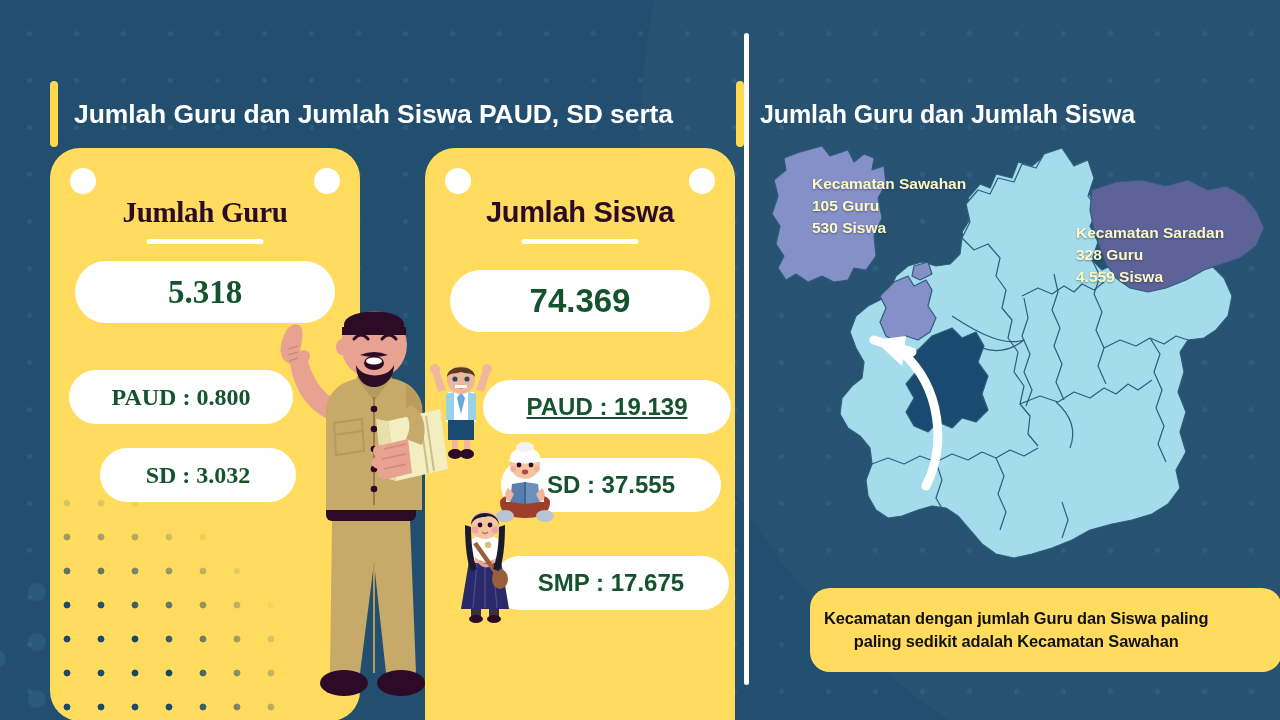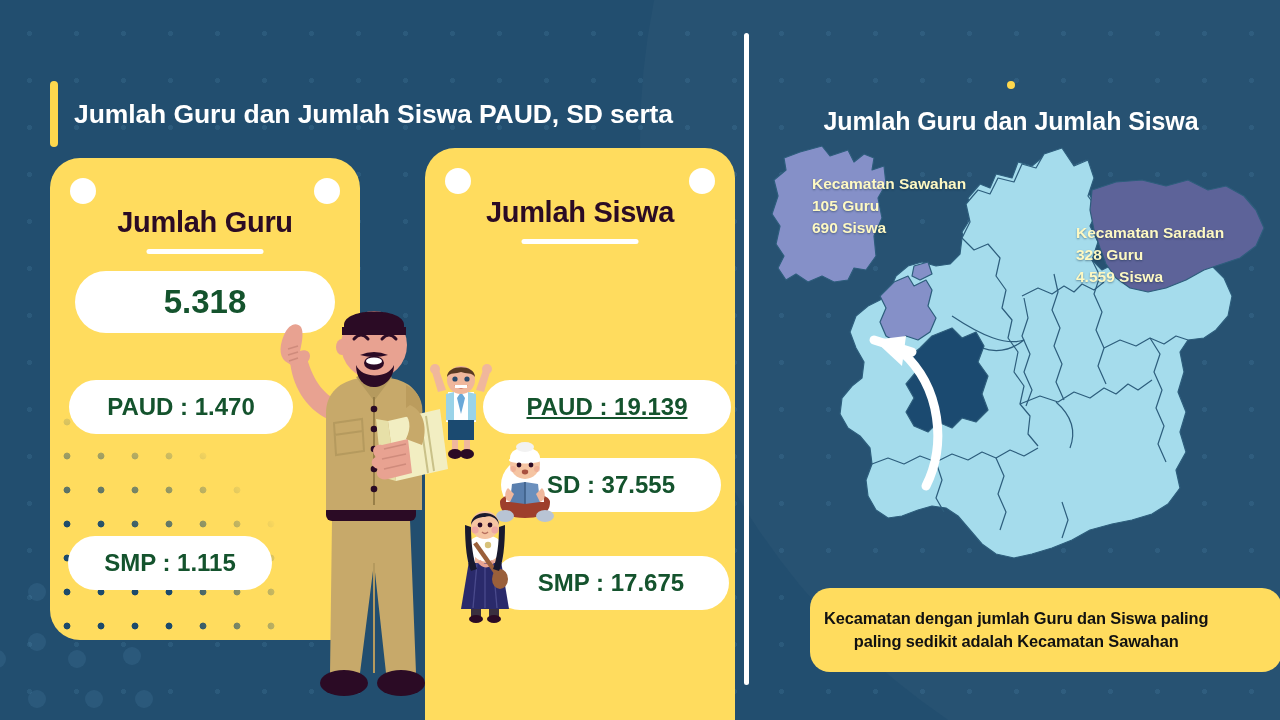--- a/index.html
+++ b/index.html
@@ -42,38 +42,38 @@
   
   .hdr { position:absolute; display:flex; gap:16px; align-items:center;margin-top:33px; }
   .hdr-bar { width:8px; border-radius:4px; background:#ffd84d; flex:0 0 8px; }
   .hdr-txt {
     color:#ffffff; font-weight:bold; line-height:1.32;
     letter-spacing:-0.1px;
   }
   #hdr-left  { left:50px; top:48px; width:680px; }
   #hdr-left .hdr-bar { height:66px; }
   #hdr-left .hdr-txt { font-size:26.5px; }
-  #hdr-right { left:776px; top:48px; width:470px;flex-direction:column; }
+  #hdr-right { left:736px; top:48px; width:470px; }
   #hdr-right .hdr-bar { height:66px; }
   #hdr-right .hdr-txt { font-size:25px; }
 
   
   .divider {
     position:absolute; left:744px; top:33px;
     width:5px; height:652px; border-radius:3px; background:#ffffff;
   }
 
   
   .card {
     position:absolute;
     background:#ffdc5e;
     border-radius:30px;
     overflow:hidden;
   }
-  #card-guru  { left:50px;  top:158px; width:310px; height:482px; }
+  #card-guru  { left:50px;  top:148px; width:310px; height:573px;font-family:Liberation Serif, serif; }
   #card-siswa { left:425px; top:148px; width:310px; height:624px; }
   .card-dots {
     position:absolute; left:0; bottom:0; width:230px; height:235px;
     background-image:radial-gradient(circle, #1c4a6b 3.4px, transparent 3.6px);
     background-size:34px 34px;
     -webkit-mask-image:radial-gradient(circle at 6% 104%, #000 0%, #000 38%, transparent 76%);
     mask-image:radial-gradient(circle at 6% 104%, #000 0%, #000 38%, transparent 76%);
   }
   .punch {
     position:absolute; width:26px; height:26px; border-radius:50%;
@@ -190,29 +190,30 @@
 
 <div class="divider"></div>
 
 <div class="card" id="card-guru">
   <div class="card-dots"></div>
   <div class="punch l"></div>
   <div class="punch r"></div>
   <div class="card-title">Jumlah Guru</div>
   <div class="card-rule"></div>
   <div class="pill big" id="g-total">5.318</div>
-  <div class="pill sm" id="g-paud">PAUD : 1.470</div>
-  <div class="pill sm" id="g-smp">SMP : 1.115</div>
+  <div class="pill sm" id="g-paud">PAUD : 0.800</div>
+  <div class="pill sm" id="g-sd">SD : 3.032</div>
 </div>
 
 <div class="card" id="card-siswa">
   <div class="punch l"></div>
   <div class="punch r"></div>
   <div class="card-title">Jumlah Siswa</div>
   <div class="card-rule"></div>
+  <div class="pill big" id="s-total">74.369</div>
   <div class="pill sm" id="s-paud">PAUD : 19.139</div>
   <div class="pill sm" id="s-sd">SD : 37.555</div>
   <div class="pill sm" id="s-smp">SMP : 17.675</div>
 </div>
 
 <svg class="illus" id="teacher" viewBox="0 0 200 415">
 
   <path d="M62 215 L140 215 L146 368 L116 368 L104 258 L90 368 L60 368 Z" fill="#c7a96a"></path>
   <path d="M104 258 L104 368" stroke="#b59a5e" stroke-width="2" fill="none"></path>
 
@@ -418,21 +419,21 @@
   <g>
     <path d="M170 346 C 190 306, 186 248, 146 212" stroke="#ffffff" stroke-width="9" fill="none" stroke-linecap="round"></path>
     <path d="M118 200 L150 196 L146 226 Z" fill="#ffffff"></path>
     <path d="M118 200 L156 212" stroke="#ffffff" stroke-width="9" fill="none" stroke-linecap="round"></path>
   </g>
 </svg>
 
 <div class="map-label" id="label-sawahan">
   <div>Kecamatan Sawahan</div>
   <div>105 Guru</div>
-  <div>690 Siswa</div>
+  <div>530 Siswa</div>
 </div>
 
 <div class="map-label" id="label-saradan">
   <div>Kecamatan Saradan</div>
   <div>328 Guru</div>
   <div>4.559 Siswa</div>
 </div>
 
 <div id="caption">
   <div id="caption-text">

